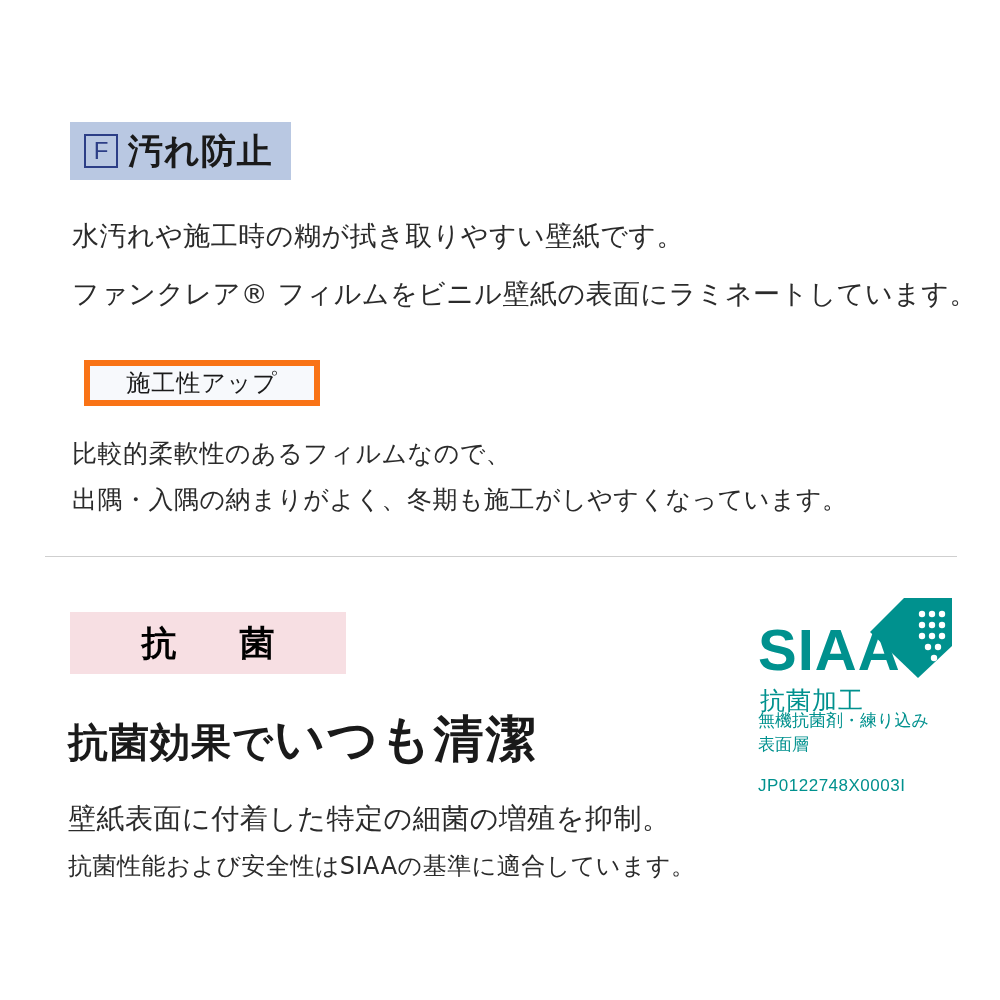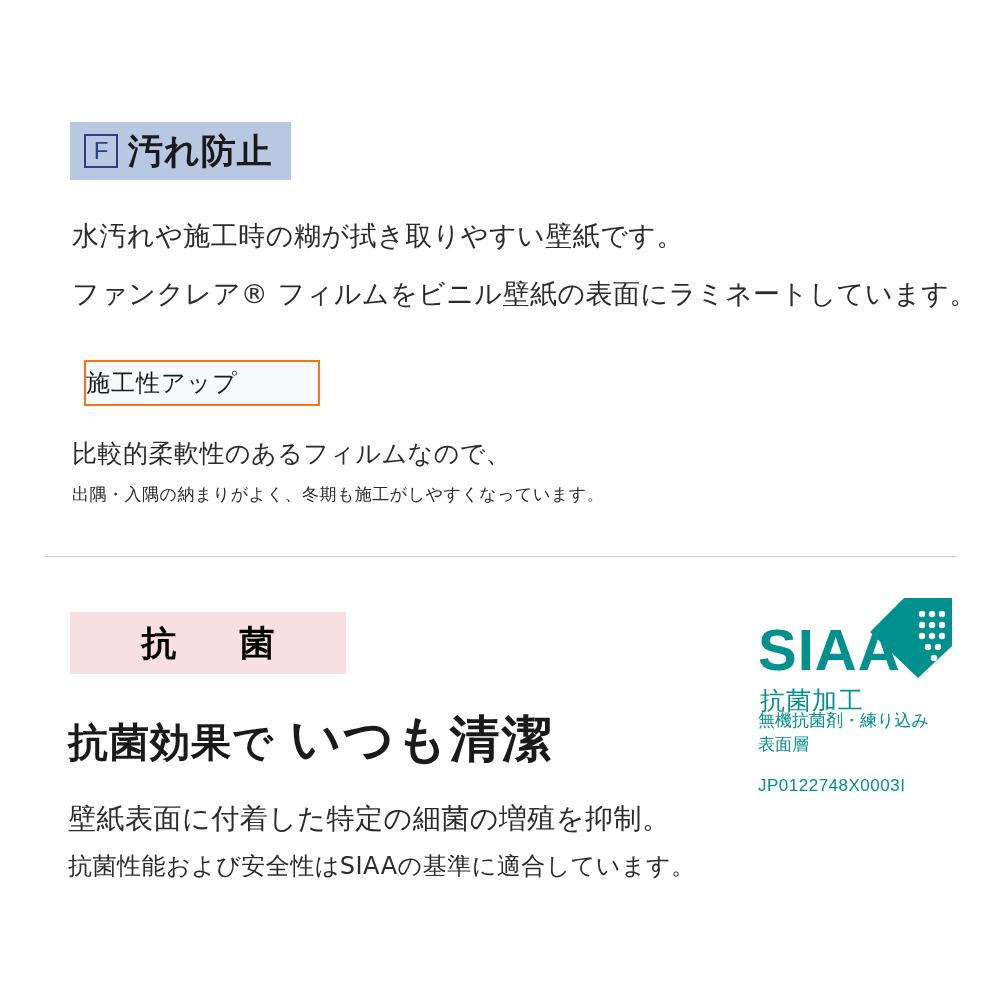--- a/index.html
+++ b/index.html
@@ -84,35 +84,35 @@
   }
   .s1-l1 { top: 218px; }
   .s1-l2 { top: 276px; }
 
   .subbadge {
     position: absolute;
     left: 84px;
     top: 360px;
     width: 236px;
     height: 46px;
-    border: 2px solid #f97316;
+    border: 6px solid #f97316;
     background: #f7f9fc;
     display: flex;
     align-items: center;
-    justify-content: flex-start;
+    justify-content: center;
     box-sizing: border-box;
   }
   .subbadge span {
     font-size: 24px;
     color: #1a1a1a;
     font-family: "DejaVu Sans", sans-serif;
     letter-spacing: 1px;
   }
   .s1-l3 { top: 437px; font-size: 25px; }
-  .s1-l4 { top: 483px; font-size: 17px; text-align: center; }
+  .s1-l4 { top: 483px; font-size: 25px; text-align: center; }
 
   .divider {
     position: absolute;
     left: 45px;
     top: 556px;
     width: 912px;
     height: 1px;
     background: #cfcfcf;
   }
 
@@ -137,21 +137,20 @@
     text-indent: 14px;
     font-family: "DejaVu Sans", sans-serif;
   }
   .headline2 {
     position: absolute;
     left: 68px;
     top: 706px;
     display: flex;
     align-items: baseline;
     white-space: nowrap;
-    gap: 16px;
   }
   .headline2 .h2a {
     font-size: 40px;
     font-weight: 700;
     color: #1a1a1a;
     font-family: "DejaVu Sans", sans-serif;
     letter-spacing: 1px;
   }
   .headline2 .h2b {
     font-size: 50px;

